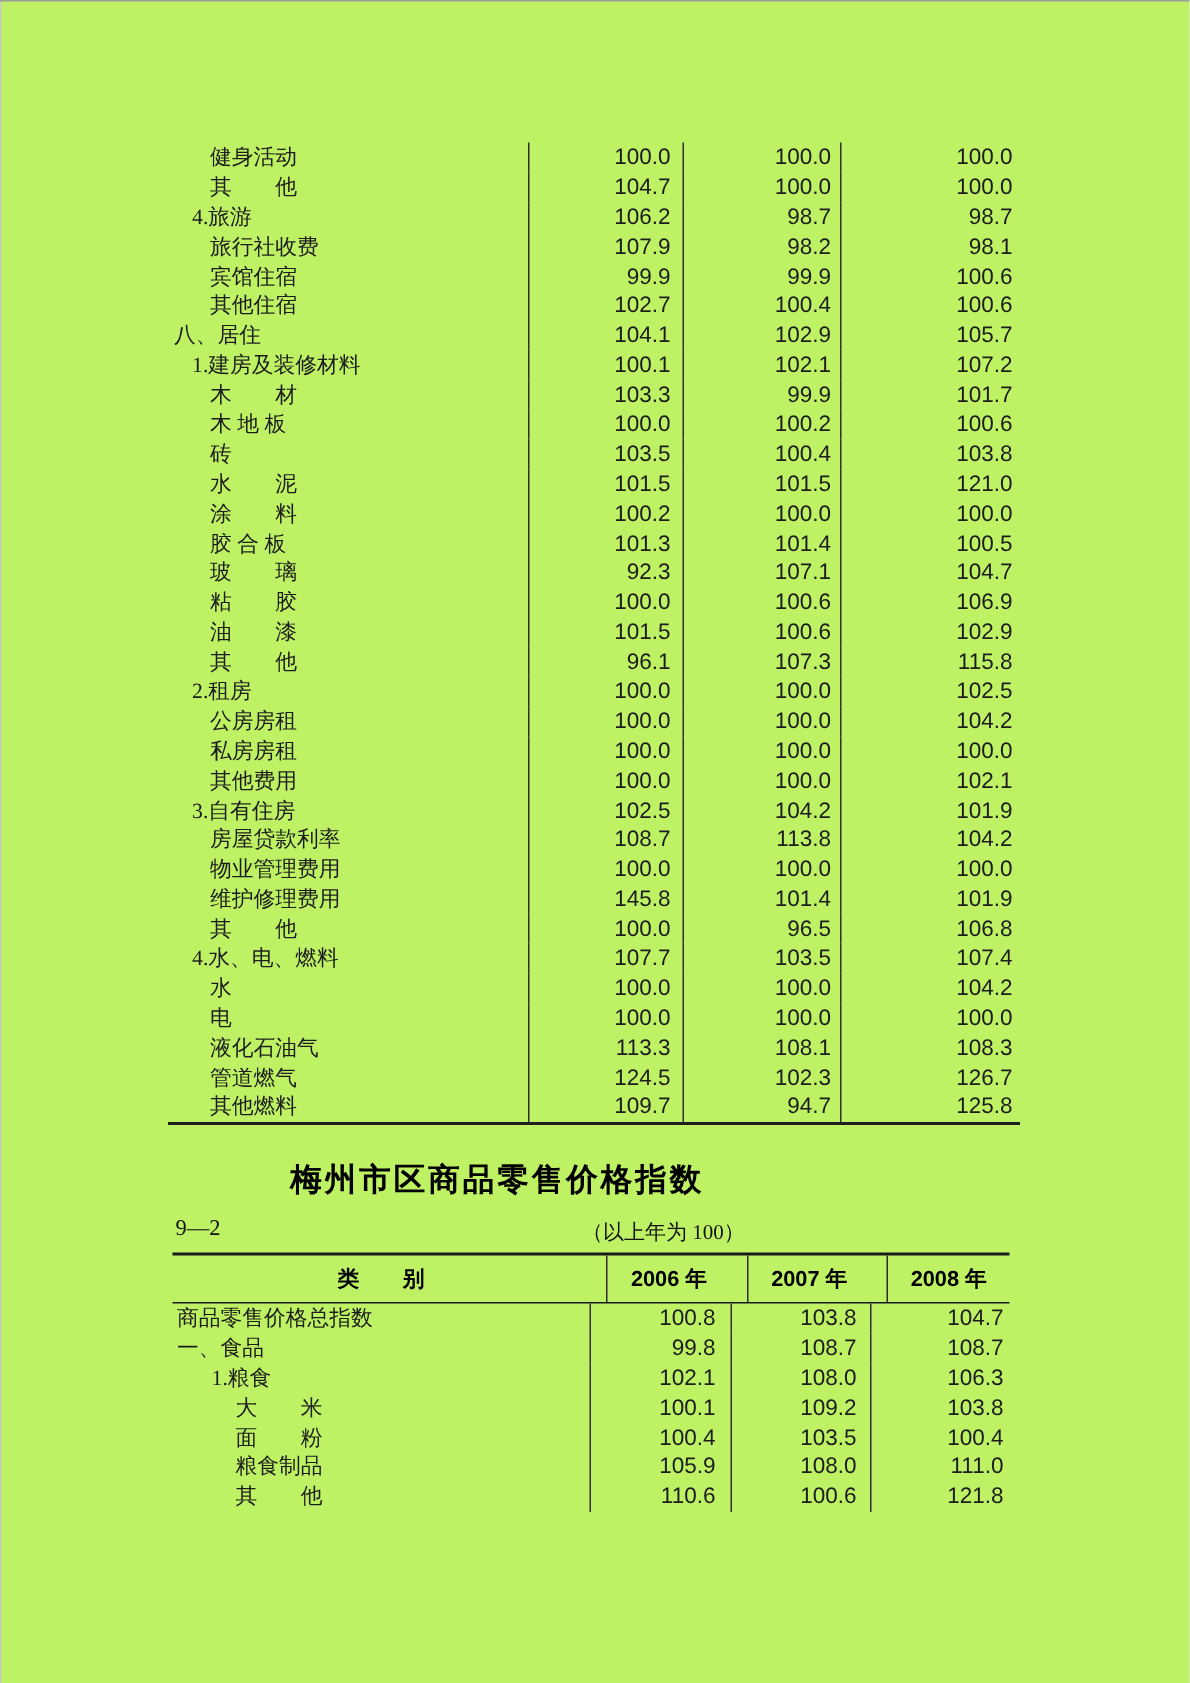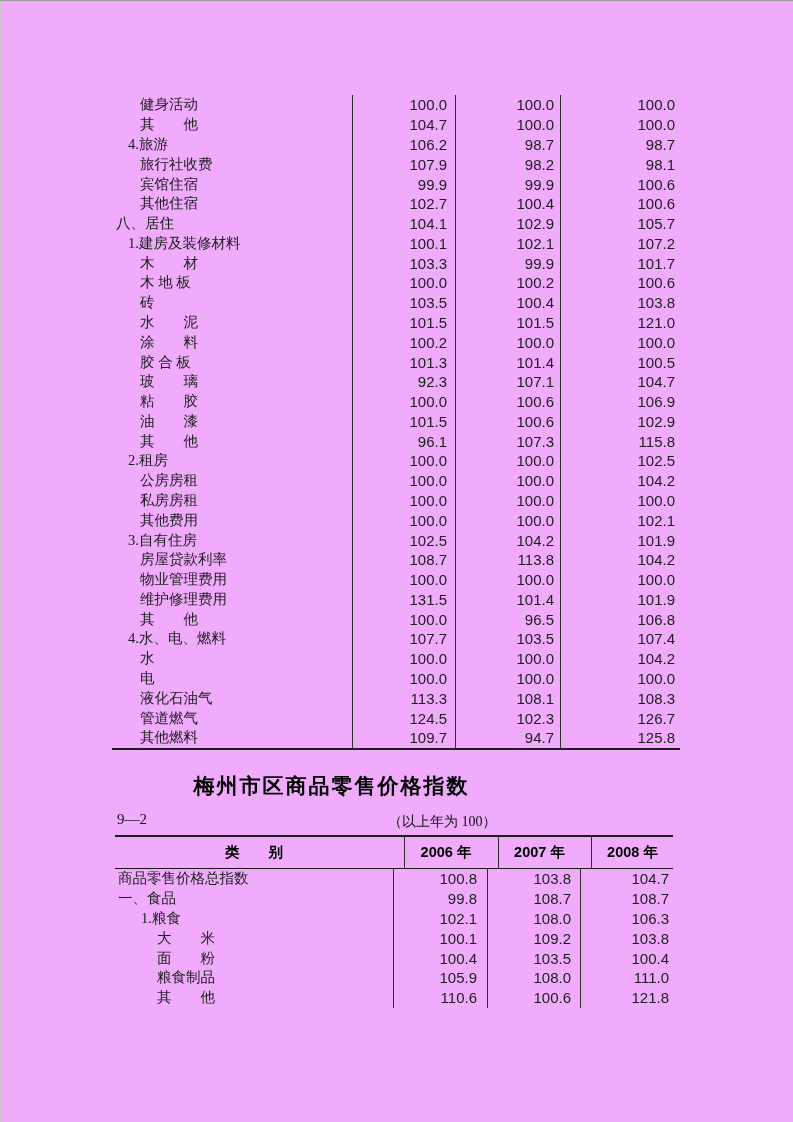--- a/index.html
+++ b/index.html
@@ -1,19 +1,19 @@
 <!DOCTYPE html>
 <html><head>
 <meta charset="utf-8">
 <style>
   html,body{margin:0;padding:0;background:#e8e8e8;}
   .page{
     position:relative;
     width:793px;height:1122px;
-    background:#f0abfc;
+    background:#bef264;
     box-shadow:inset 0 1px 0 #9a9a9a, inset 1px 0 0 #c8c8c8;
     overflow:hidden;
     font-family:"Liberation Serif","DejaVu Serif",serif;
     color:#1c1c1c;
   }
 
   
   .row{display:grid;align-items:center;}
   .cell{white-space:pre;overflow:hidden;}
   .num{
@@ -231,21 +231,21 @@
           <div class="cell num c2">104.2</div>
         </div>
         <div class="row">
           <div class="cell label ind2">物业管理费用</div>
           <div class="cell num c0">100.0</div>
           <div class="cell num c1">100.0</div>
           <div class="cell num c2">100.0</div>
         </div>
         <div class="row">
           <div class="cell label ind2">维护修理费用</div>
-          <div class="cell num c0">131.5</div>
+          <div class="cell num c0">145.8</div>
           <div class="cell num c1">101.4</div>
           <div class="cell num c2">101.9</div>
         </div>
         <div class="row">
           <div class="cell label ind2">其　　他</div>
           <div class="cell num c0">100.0</div>
           <div class="cell num c1">96.5</div>
           <div class="cell num c2">106.8</div>
         </div>
         <div class="row">

